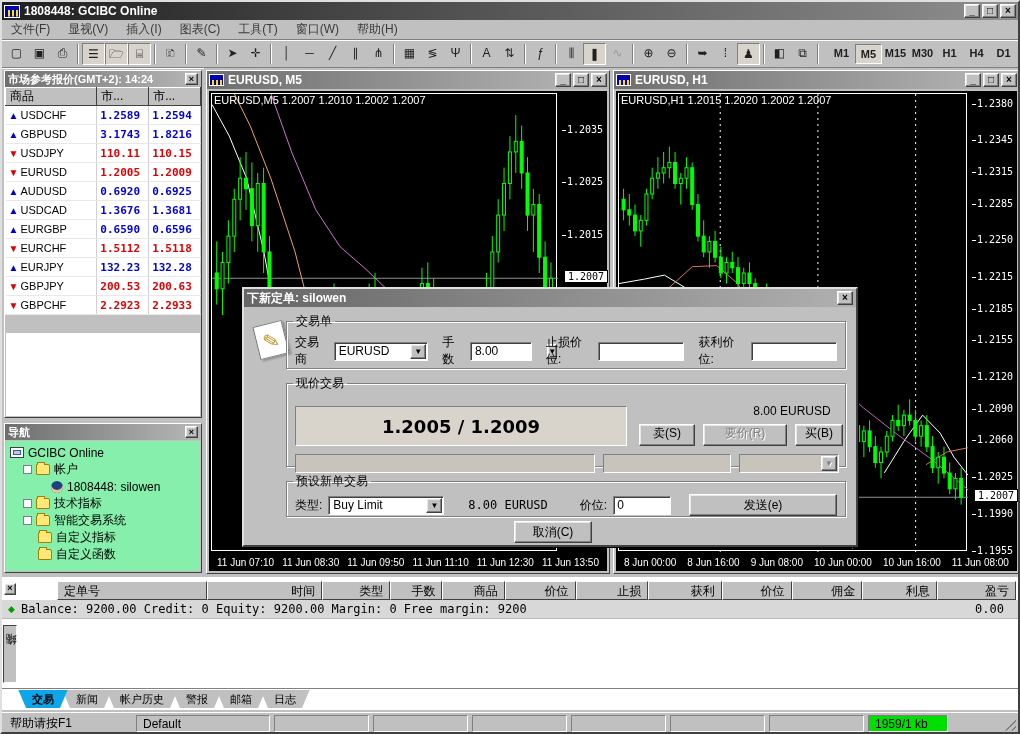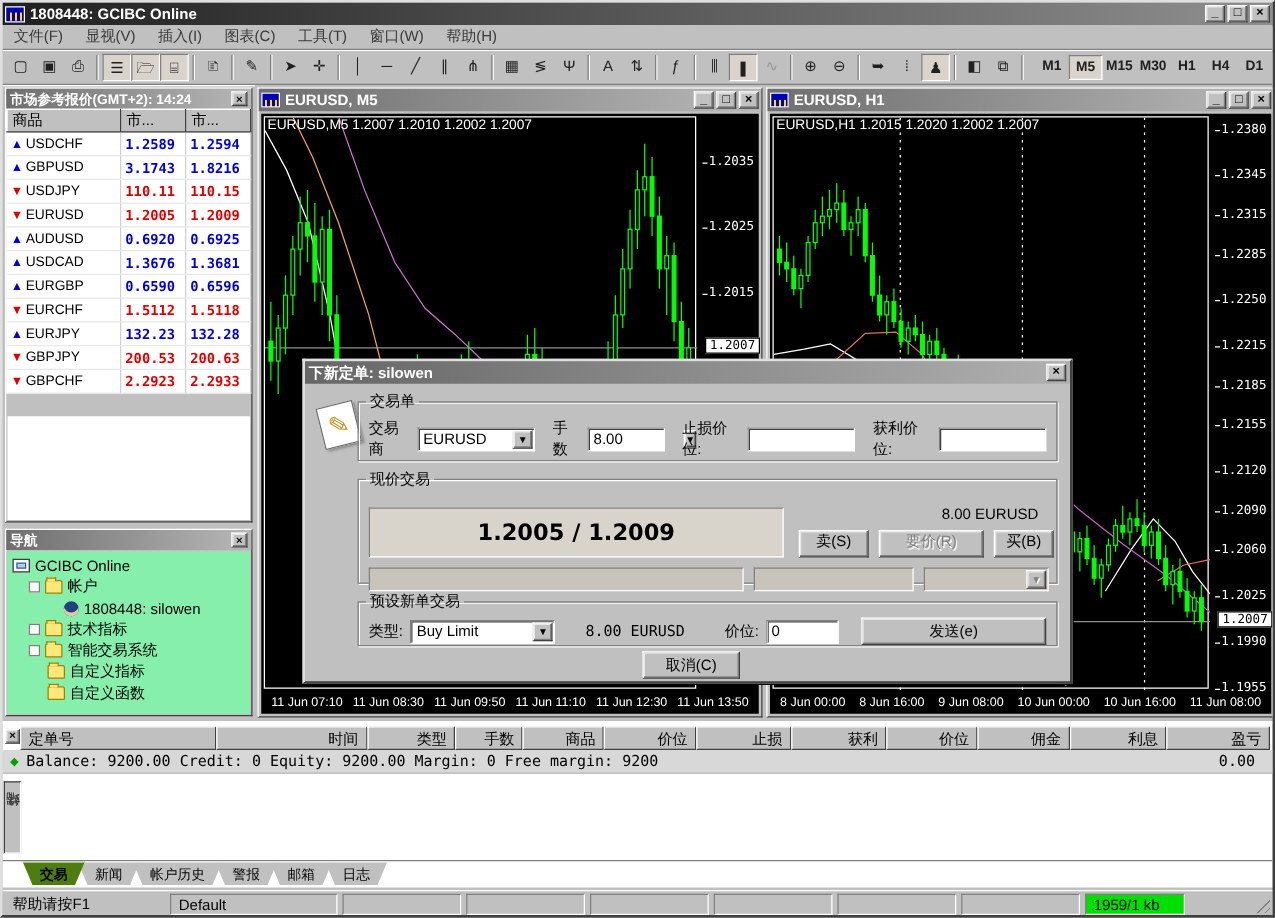--- a/index.html
+++ b/index.html
@@ -116,21 +116,21 @@
   #balrow{position:absolute;left:0px;top:21px;right:0;height:19px;background:#d8d8d8;
     font-size:12px;display:flex;align-items:center;padding-left:6px;border-bottom:1px solid #b8b8b8;}
   #balrow .diamond{color:#00a000;font-size:9px;margin-right:6px;}
   #bal-right{position:absolute;right:14px;}
   #side-tab{position:absolute;left:1px;top:46px;width:14px;height:58px;background:#c0c0c0;
     border:1px solid;border-color:#fff #404040 #404040 #fff;
     writing-mode:vertical-rl;transform:rotate(180deg);font-size:11px;text-align:center;color:#303030;}
   #term-tabs{position:absolute;left:16px;bottom:2px;height:19px;display:flex;align-items:stretch;}
   .ttab{position:relative;margin-right:-6px;padding:2px 14px 0 14px;font-size:11px;background:#c0c0c0;
     clip-path:polygon(0 0,100% 0,calc(100% - 8px) 100%,8px 100%);border-top:1px solid #fff;}
-  .ttab.active{background:#4d7c0f;font-weight:bold;z-index:2;}
+  .ttab.active{background:#0ea5e9;font-weight:bold;z-index:2;}
   #tabs-line{position:absolute;left:0;right:0;bottom:21px;height:1px;background:#808080;}
   
   #statusbar{position:absolute;left:0;top:710px;right:0;height:22px;background:#c0c0c0;
     border-top:1px solid #fff;display:flex;align-items:center;font-size:12px;padding:0 2px;gap:4px;}
   .scell{height:17px;border:1px solid;border-color:#808080 #fff #fff #808080;padding:1px 6px;white-space:nowrap;overflow:hidden;}
   #grip{margin-left:auto;width:14px;height:14px;
     background:repeating-linear-gradient(135deg,#808080 0 1px,transparent 1px 4px);
     clip-path:polygon(100% 0,100% 100%,0 100%);}
 </style>
 </head>
@@ -724,21 +724,21 @@
         <span class="btn" style="margin-left:auto;width:148px;height:22px;line-height:20px;">发送(e)</span>
       </div>
     </fieldset>
 
     <span class="btn" id="cancel-btn">取消(C)</span>
   </div>
 
   <div id="terminal">
     <span class="btn" id="term-close">×</span>
     <div id="term-head">
-        <div class="thcell first" style="width: 160px;">定单号</div>
+        <div class="thcell first" style="width: 160px; margin-left: 41px;">定单号</div>
         <div class="thcell" style="width: 123px;">时间</div>
         <div class="thcell" style="width: 72px;">类型</div>
         <div class="thcell" style="width: 55px;">手数</div>
         <div class="thcell" style="width: 66px;">商品</div>
         <div class="thcell" style="width: 75px;">价位</div>
         <div class="thcell" style="width: 77px;">止损</div>
         <div class="thcell" style="width: 78px;">获利</div>
         <div class="thcell" style="width: 74px;">价位</div>
         <div class="thcell" style="width: 75px;">佣金</div>
         <div class="thcell" style="width: 79px;">利息</div>

